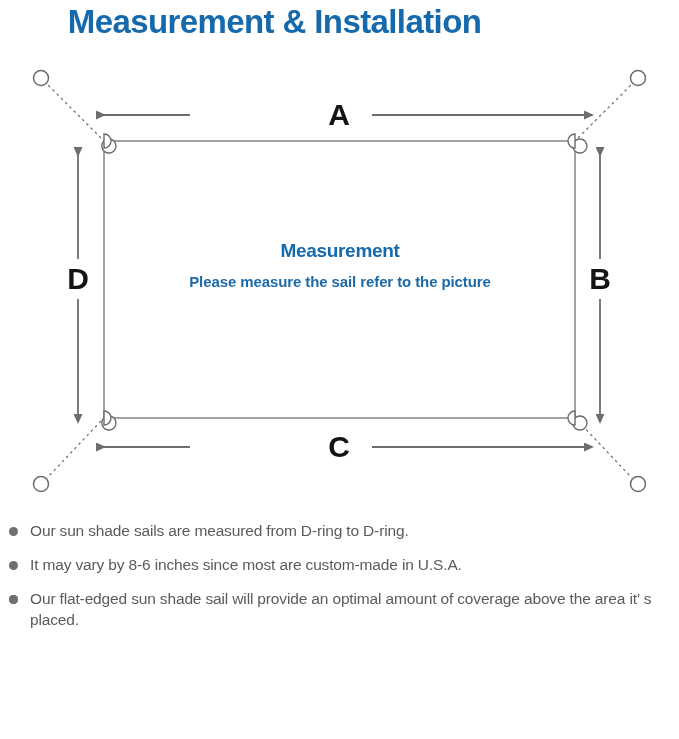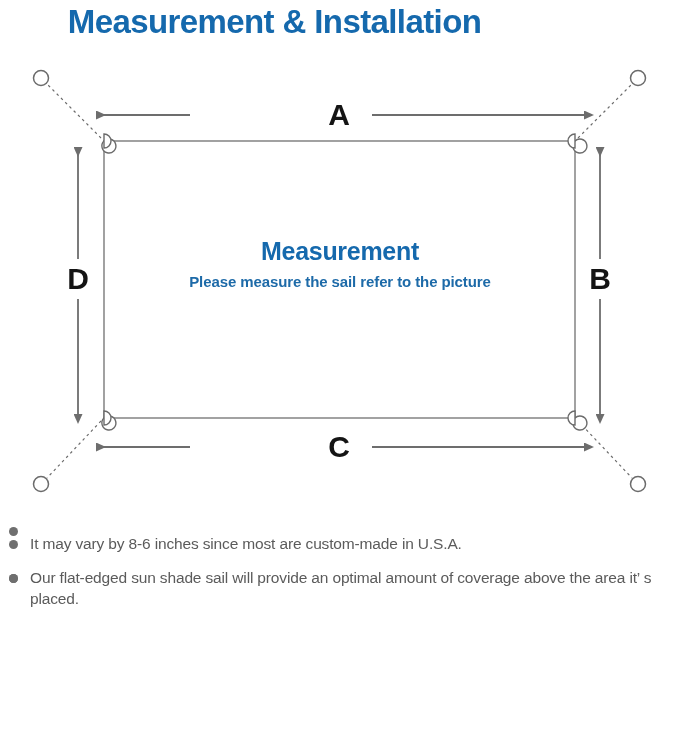--- a/index.html
+++ b/index.html
@@ -62,21 +62,21 @@
   #label-b { left: 580px; top: 220px; width: 40px; }
 
   #center-block {
     position: absolute;
     left: 130px;
     top: 192px;
     width: 420px;
     text-align: center;
   }
   #center-heading {
-    font-size: 25px;
+    font-size: 19px;
     font-weight: bold;
     color: #1569ad;
     letter-spacing: -0.3px;
     line-height: 30px;
   }
   #center-subtitle {
     margin-top: 6px;
     font-size: 15px;
     font-weight: bold;
     color: #1d6aa8;
@@ -179,20 +179,21 @@
 
   <div id="center-block">
     <div id="center-heading">Measurement</div>
     <div id="center-subtitle">Please measure the sail refer to the picture</div>
   </div>
 </div>
 
 <div id="notes">
   <div class="note-item">
     <span class="note-bullet"></span>
+    <span>Our sun shade sails are measured from D-ring to D-ring.</span>
   </div>
   <div class="note-item">
     <span class="note-bullet"></span>
     <span>It may vary by 8-6 inches since most are custom-made in U.S.A.</span>
   </div>
   <div class="note-item">
     <span class="note-bullet"></span>
   </div>
   <div class="note-item">
     <span class="note-bullet"></span>

